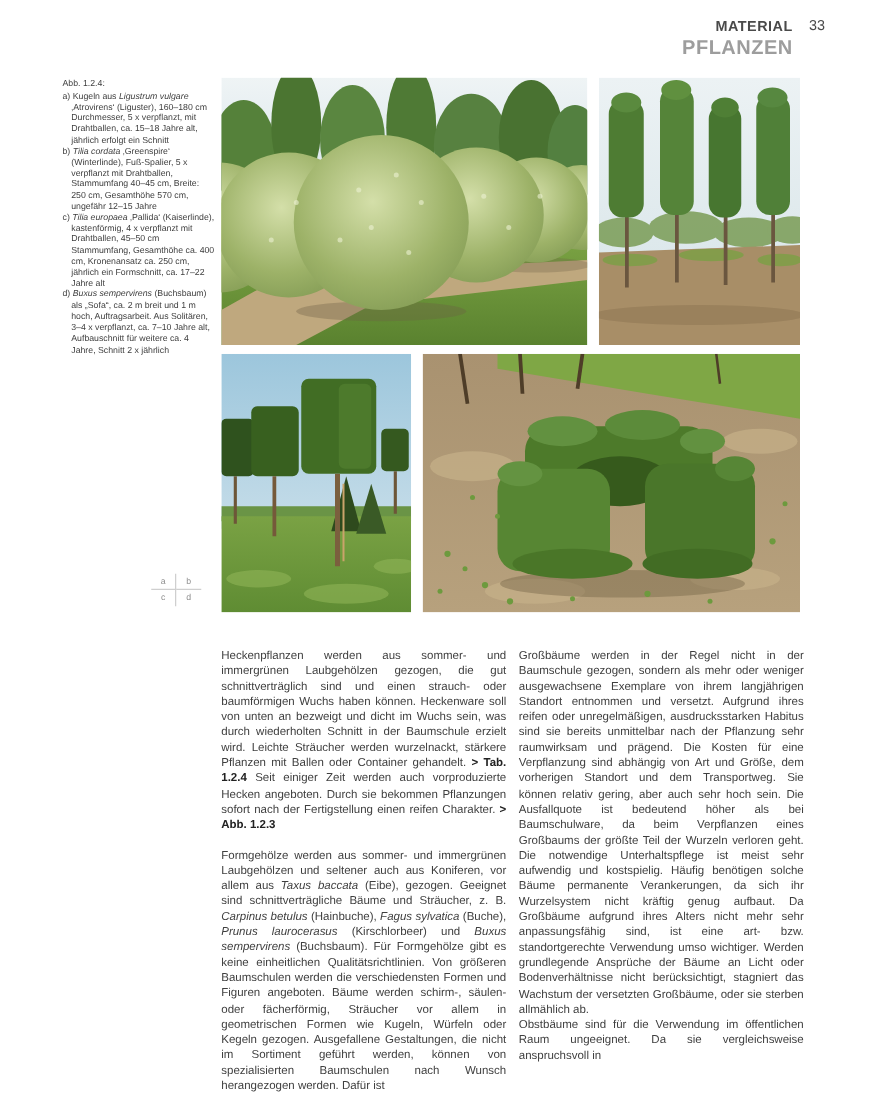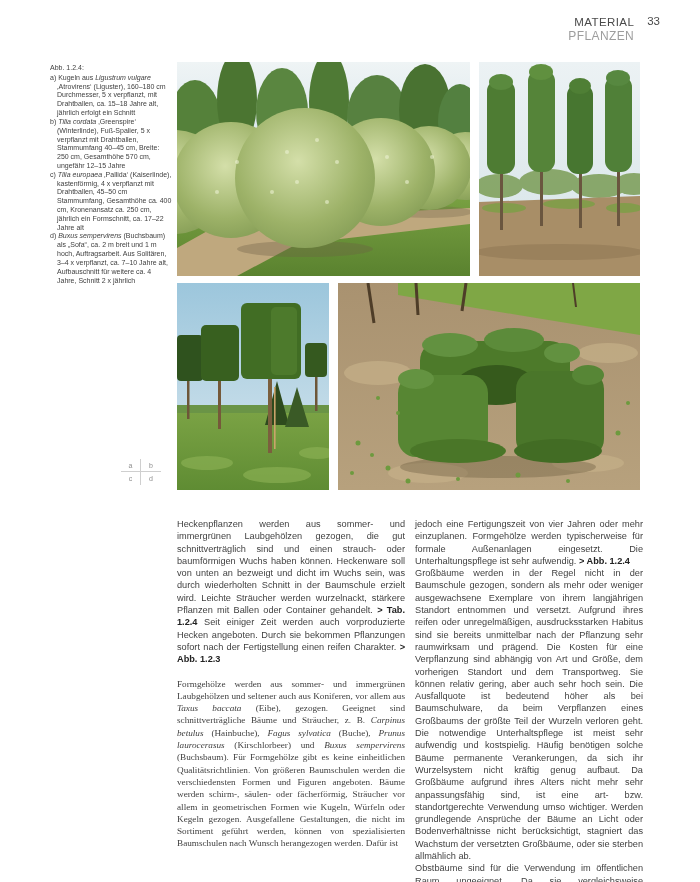--- a/index.html
+++ b/index.html
@@ -2,23 +2,23 @@
 <html lang="de"><head>
 <meta charset="utf-8">
 <style>
   html,body{margin:0;padding:0;}
   body{
     width:700px;height:882px;position:relative;background:#ffffff;
     font-family:"Liberation Sans",sans-serif;color:#3f3f3f;overflow:hidden;
   }
   
   .header{position:absolute;top:15px;right:40px;display:flex;align-items:flex-start;gap:13px;}
-  .header-titles{text-align:right;line-height:1.25;}
+  .header-titles{text-align:right;line-height:1.25;font-weight:bold;}
   .h-material{font-size:11.5px;letter-spacing:.4px;color:#4a4a4a;}
-  .h-pflanzen{font-size:12px;letter-spacing:.4px;color:#9d9d9d;}
+  .h-pflanzen{font-size:16px;letter-spacing:.4px;color:#9d9d9d;}
   .h-page{font-size:11.5px;color:#4a4a4a;text-align:center;}
   
   .caption{position:absolute;left:50px;top:64px;width:122px;font-size:7px;line-height:1.26;color:#3e3e3e;}
   .cap-label{margin-bottom:1px;}
   .cap-item{padding-left:7px;text-indent:-7px;}
   .it{font-style:italic;}
   .bd{font-weight:bold;color:#222;}
   
   .photo{position:absolute;overflow:hidden;}
   .photo svg{display:block;}
@@ -29,21 +29,21 @@
   
   .fig-key{position:absolute;left:121px;top:459px;display:grid;grid-template-columns:20px 20px;grid-template-rows:13px 13px;font-size:7px;color:#8f8f8f;}
   .fig-key span{display:flex;align-items:center;justify-content:center;}
   .fk-a{border-right:1px solid #cfcfcf;border-bottom:1px solid #cfcfcf;}
   .fk-b{border-bottom:1px solid #cfcfcf;}
   .fk-c{border-right:1px solid #cfcfcf;}
   
   .body-text{position:absolute;left:177px;top:518px;width:467px;display:flex;gap:10px;}
   .col{width:228px;font-size:9.2px;line-height:12.3px;text-align:justify;color:#3f3f3f;}
   .col p{margin:0;}
-  .col.spaced p + p{margin-top:12px;font-family:Liberation Serif, serif;}
+  .col.spaced p + p{margin-top:12px;}
 </style>
 </head>
 <body>
 
 <div class="header">
   <div class="header-titles">
     <div class="h-material">MATERIAL</div>
     <div class="h-pflanzen">PFLANZEN</div>
   </div>
   <div class="h-page">33</div>
@@ -245,17 +245,16 @@
   <span class="fk-c">c</span>
   <span class="fk-d">d</span>
 </div>
 
 <div class="body-text">
   <div class="col spaced">
       <p><span>Heckenpflanzen werden aus sommer- und immergrünen Laubgehölzen gezogen, die gut schnittverträglich sind und einen strauch- oder baumförmigen Wuchs haben können. Heckenware soll von unten an bezweigt und dicht im Wuchs sein, was durch wiederholten Schnitt in der Baumschule erzielt wird. Leichte Sträucher werden wurzelnackt, stärkere Pflanzen mit Ballen oder Container gehandelt. </span><span class="bd">&gt; Tab. 1.2.4</span><span> Seit einiger Zeit werden auch vorproduzierte Hecken angeboten. Durch sie bekommen Pflanzungen sofort nach der Fertigstellung einen reifen Charakter. </span><span class="bd">&gt; Abb. 1.2.3</span></p>
       <p><span>Formgehölze werden aus sommer- und immergrünen Laubgehölzen und seltener auch aus Koniferen, vor allem aus </span><span class="it">Taxus baccata</span><span> (Eibe), gezogen. Geeignet sind schnittverträgliche Bäume und Sträucher, z. B. </span><span class="it">Carpinus betulus</span><span> (Hainbuche), </span><span class="it">Fagus sylvatica</span><span> (Buche), </span><span class="it">Prunus laurocerasus</span><span> (Kirschlorbeer) und </span><span class="it">Buxus sempervirens</span><span> (Buchsbaum). Für Formgehölze gibt es keine einheitlichen Qualitätsrichtlinien. Von größeren Baumschulen werden die verschiedensten Formen und Figuren angeboten. Bäume werden schirm-, säulen- oder fächerförmig, Sträucher vor allem in geometrischen Formen wie Kugeln, Würfeln oder Kegeln gezogen. Ausgefallene Gestaltungen, die nicht im Sortiment geführt werden, können von spezialisierten Baumschulen nach Wunsch herangezogen werden. Dafür ist</span></p>
     </div>
   <div class="col">
-      <p><span>jedoch eine Fertigungszeit von vier Jahren oder mehr einzuplanen. Formgehölze werden typischerweise für formale Außenanlagen eingesetzt. Die Unterhaltungspflege ist sehr aufwendig. </span><span class="bd">&gt; Abb. 1.2.4</span></p>
       <p><span>Großbäume werden in der Regel nicht in der Baumschule gezogen, sondern als mehr oder weniger ausgewachsene Exemplare von ihrem langjährigen Standort entnommen und versetzt. Aufgrund ihres reifen oder unregelmäßigen, ausdrucksstarken Habitus sind sie bereits unmittelbar nach der Pflanzung sehr raumwirksam und prägend. Die Kosten für eine Verpflanzung sind abhängig von Art und Größe, dem vorherigen Standort und dem Transportweg. Sie können relativ gering, aber auch sehr hoch sein. Die Ausfallquote ist bedeutend höher als bei Baumschulware, da beim Verpflanzen eines Großbaums der größte Teil der Wurzeln verloren geht. Die notwendige Unterhaltspflege ist meist sehr aufwendig und kostspielig. Häufig benötigen solche Bäume permanente Verankerungen, da sich ihr Wurzelsystem nicht kräftig genug aufbaut. Da Großbäume aufgrund ihres Alters nicht mehr sehr anpassungsfähig sind, ist eine art- bzw. standortgerechte Verwendung umso wichtiger. Werden grundlegende Ansprüche der Bäume an Licht oder Bodenverhältnisse nicht berücksichtigt, stagniert das Wachstum der versetzten Großbäume, oder sie sterben allmählich ab.</span></p>
       <p><span>Obstbäume sind für die Verwendung im öffentlichen Raum ungeeignet. Da sie vergleichsweise anspruchsvoll in</span></p>
     </div>
 </div>
 
 </body></html>

